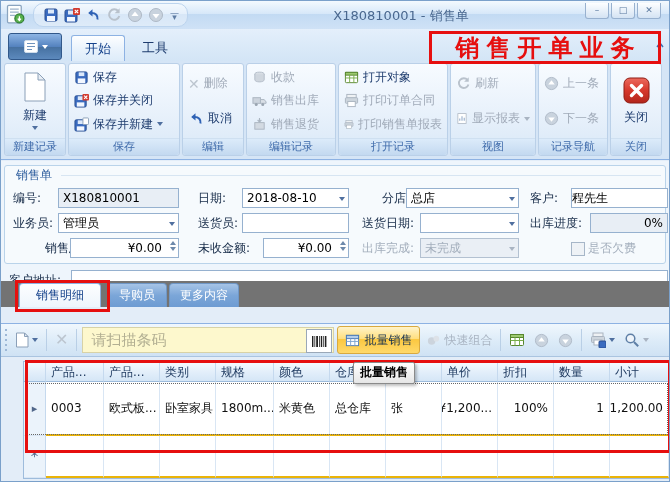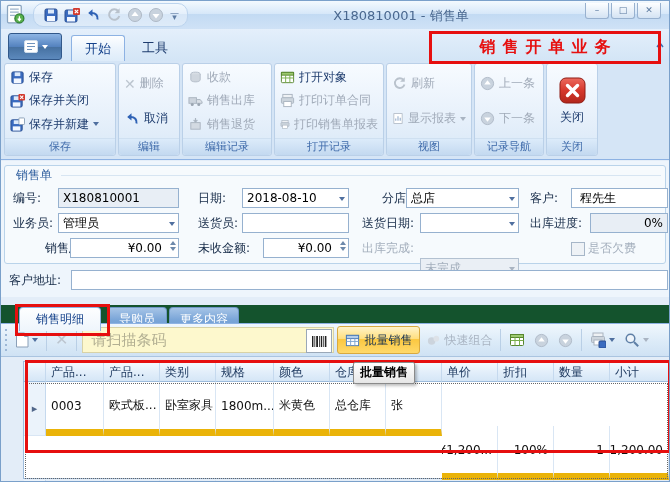--- a/index.html
+++ b/index.html
@@ -23,21 +23,21 @@
   .tabrow{position:absolute;left:0;top:28px;right:0;height:32px;
     background:linear-gradient(#e4effb,#d3e5f6);}
   .appmenu{position:absolute;left:7px;top:4px;width:52px;height:25px;border:1px solid #31588a;border-radius:3px;
     background:linear-gradient(#8cb4e4,#5583bf 50%,#45709f 51%,#5c89bd);display:flex;align-items:center;justify-content:center;gap:3px;}
   .appmenu .car{width:0;height:0;border-left:3px solid transparent;border-right:3px solid transparent;border-top:4px solid #fff;}
   .rtab{position:absolute;top:6px;height:26px;line-height:26px;text-align:center;font-size:13px;color:#1e3c6e;}
   .rtab.active{background:linear-gradient(#fdfeff,#eaf3fc 50%,#dcebf9);border:1px solid #8db2e3;border-bottom:none;
     border-radius:3px 3px 0 0;color:#15428b;}
   .ann1{position:absolute;left:428px;top:2px;width:226px;height:27px;border:3px solid #e60f0f;background:transparent;
     display:flex;align-items:center;justify-content:center;z-index:50;}
-  .ann1 span{color:#e60f0f;font-weight:bold;font-size:16px;letter-spacing:7px;white-space:nowrap;text-indent:7px;}
+  .ann1 span{color:#e60f0f;font-weight:bold;font-size:24px;letter-spacing:7px;white-space:nowrap;text-indent:7px;}
   .ribchev{position:absolute;right:4px;top:10px;}
 
   
   .ribbon{position:absolute;left:0;top:60px;right:0;height:99px;background:#d5e5f6;border-bottom:1px solid #8db2e3;
     display:flex;gap:2px;padding:2px 3px 0 3px;box-sizing:border-box;}
   .rgroup{height:93px;border:1px solid #bad0e8;border-radius:3px;display:flex;flex-direction:column;
     background:linear-gradient(#f7fbff,#e8f1fb 55%,#d9e8f7);box-sizing:border-box;}
   .ritems{flex:1;display:flex;flex-direction:column;justify-content:flex-start;padding:2px 2px;}
   .ritems.center{justify-content:center;align-items:center;}
   .ritems.around{justify-content:space-around;}
@@ -55,30 +55,30 @@
   .gbox{position:absolute;left:3px;top:4px;right:3px;height:97px;border:1px solid #b9d3ea;border-radius:3px;background:#f6fafd;}
   .gboxtitle{position:absolute;left:12px;top:6px;color:#2f5e9e;font-size:12px;background:#f6fafd;padding:0 3px;z-index:2;}
   .gline{position:absolute;left:60px;right:8px;top:14px;border-top:1px solid #d7e5f2;}
   .lbl{position:absolute;height:20px;line-height:20px;color:#152a47;white-space:nowrap;}
   .lbl.dis{color:#a3aebc;}
   .ctl{position:absolute;height:20px;box-sizing:border-box;border:1px solid #96b1cf;background:#fff;line-height:18px;padding:0 4px;overflow:hidden;white-space:nowrap;}
   .ctl.ro{background:#e8eef5;}
   .ctl.dis{background:#eaeff5;color:#a3aebc;border-color:#b3c1d1;}
   .ctl.num{text-align:right;padding-right:16px;}
   input.fi{position:absolute;height:20px;box-sizing:border-box;border:1px solid #96b1cf;background:#fff;
-    font:12px "DejaVu Sans",sans-serif;padding:0 8px;outline:none;}
+    font:12px "DejaVu Sans",sans-serif;padding:0 0;outline:none;}
   .drop{position:absolute;right:3px;top:8px;}
   .spin{position:absolute;right:2px;top:2px;display:flex;flex-direction:column;gap:2px;}
   .spin i{display:block;width:0;height:0;border-left:3px solid transparent;border-right:3px solid transparent;}
   .spin .u{border-bottom:4px solid #6d89ab;}
   .spin .d{border-top:4px solid #6d89ab;}
   .chk{position:absolute;width:12px;height:12px;border:1px solid #a6b6c8;background:#eef2f6;}
 
   
-  .detailtabs{position:absolute;left:0;top:304px;right:0;height:26px;background:#14532d;padding-left:8px;}
+  .detailtabs{position:absolute;left:0;top:280px;right:0;height:26px;background:#737373;padding-left:8px;}
   .dtab{position:absolute;top:2px;height:23px;line-height:23px;text-align:center;font-size:12px;border-radius:4px 4px 0 0;}
   .dtab.active{background:linear-gradient(#fdfeff,#eef5fc);border:1px solid #8db2e3;border-bottom:none;color:#15428b;z-index:3;}
   .dtab.inactive{background:linear-gradient(#a6c4e7,#7ba6d8 50%,#6d9bd2);border:1px solid #6f97c6;border-bottom:none;color:#fff;}
   .ann2{position:absolute;left:14px;top:-1px;width:89px;height:26px;border:3px solid #e60f0f;z-index:5;pointer-events:none;}
 
   
   .dtoolbar{position:absolute;left:0;top:322px;right:0;height:34px;display:flex;align-items:center;gap:3px;padding:0 2px 0 4px;
     background:linear-gradient(#f0f7fd,#dcebf8 55%,#cfe2f4);border-top:1px solid #8db2e3;border-bottom:1px solid #aac4e0;box-sizing:border-box;}
   .grip{width:5px;height:22px;background:repeating-linear-gradient(#9db8d6 0 2px,transparent 2px 5px);width:2px;margin-right:2px;}
   .tbtn{height:24px;display:flex;align-items:center;gap:3px;padding:0 3px;border-radius:3px;color:#1e3c6e;font-size:12px;white-space:nowrap;}
@@ -93,23 +93,23 @@
   .batch{height:26px;display:flex;align-items:center;gap:4px;padding:0 7px;border:1px solid #d9a93e;border-radius:3px;
     background:linear-gradient(#fff3c9,#ffdf7e 45%,#fbc73f 46%,#ffd96a);color:#16304f;font-size:12px;white-space:nowrap;}
 
   
   .gridsection{position:absolute;left:0;top:356px;right:0;bottom:0;background:#e3edf8;}
   .gridbox{position:absolute;left:22px;top:4px;width:645px;height:117px;background:#fff;border-left:1px solid #9ebcdc;border-right:1px solid #9ebcdc;border-bottom:1px solid #9ebcdc;}
   .grow{display:flex;}
   .gh{box-sizing:border-box;height:21px;line-height:20px;background:linear-gradient(#f6fafe,#e2eefa 55%,#d5e6f6);
     border-right:1px solid #c5d9ee;border-bottom:1px solid #9ebcdc;border-top:1px solid #9ebcdc;
     color:#1f3a60;padding:0 5px;overflow:hidden;white-space:nowrap;font-size:12px;}
-  .gc{box-sizing:border-box;border-right:1px solid #d9e6f4;border-bottom:7px solid #eab308;padding:0 5px;
+  .gc{box-sizing:border-box;border-right:1px solid #d9e6f4;border-bottom:2px solid #eab308;padding:0 5px;
     overflow:hidden;white-space:nowrap;font-size:12px;color:#111;display:flex;align-items:center;}
-  .gc.r{justify-content:flex-end;margin-top:44px;}
+  .gc.r{justify-content:flex-end;}
   .gind{box-sizing:border-box;background:#ebf3fb;border-right:1px solid #c5d9ee;border-bottom:1px solid #d9e6f4;
     color:#51678a;display:flex;align-items:center;justify-content:center;font-size:11px;}
   #grid-row1{outline:1px dotted #666;outline-offset:-2px;}
   .tooltip{position:absolute;left:352px;top:5px;height:20px;padding:0 6px;background:linear-gradient(#ffffff,#e6e6e6);
     border:1px solid #8a8a8a;border-radius:2px;box-shadow:2px 2px 3px rgba(0,0,0,.25);
     font-weight:bold;color:#000;font-size:12px;line-height:19px;z-index:20;white-space:nowrap;}
   .ann3{position:absolute;left:24px;top:3px;width:640px;height:87px;border:3px solid #e60f0f;z-index:15;pointer-events:none;}
 </style>
 </head>
 <body>
@@ -192,20 +192,33 @@
     <div class="ann1">
         <span>销售开单业务</span>
       </div>
     <span class="ribchev"><svg width="10" height="10" viewBox="0 0 10 10">
           <path d="M2 7l3-4 3 4" fill="none" stroke="#3e6fb0" stroke-width="1.5"></path>
         </svg></span>
   </div>
 
   <div class="ribbon">
 
+    <div class="rgroup" style="width:62px;">
+      <div class="ritems center">
+        <div class="rbig">
+          <span><svg width="24" height="30" viewBox="0 0 24 30">
+                <path d="M2 1h13l7 7v21H2z" fill="#fff" stroke="#8ba0b8"></path>
+                <path d="M15 1v7h7z" fill="#e8eef5" stroke="#8ba0b8"></path>
+              </svg></span>
+          <span>新建</span>
+          <span class="car-b"></span>
+        </div>
+      </div>
+      <div class="rcap">新建记录</div>
+    </div>
 
     <div class="rgroup" style="width:112px;">
       <div class="ritems around">
         <div class="rbtn">
           <svg width="15" height="15" viewBox="0 0 16 16">
               <rect x="2" y="2" width="12" height="12" rx="1.5" fill="#3a6bbf" stroke="#2a4f92"></rect>
               <rect x="5" y="2.5" width="6" height="4" fill="#dce9fa"></rect>
               <rect x="4" y="9" width="8" height="5" fill="#f2f7ff"></rect>
             </svg>
           <span>保存</span>
@@ -400,21 +413,21 @@
     <div class="ctl num" style="left:69px;top:77px;width:109px;"><span>¥0.00</span><span class="spin">
           <i class="u"></i>
           <i class="d"></i>
         </span></div>
     <span class="lbl" style="left:197px;top:77px;">未收金额:</span>
     <div class="ctl num" style="left:262px;top:77px;width:86px;"><span>¥0.00</span><span class="spin">
           <i class="u"></i>
           <i class="d"></i>
         </span></div>
     <span class="lbl dis" style="left:361px;top:77px;">出库完成:</span>
-    <div class="ctl dis" style="left:419px;top:77px;width:99px;margin-top:20px;"><span>未完成</span><span class="drop car-g"></span></div>
+    <div class="ctl dis" style="left:419px;top:77px;width:99px;"><span>未完成</span><span class="drop car-g"></span></div>
     <span class="chk" style="left:570px;top:81px;"></span>
     <span class="lbl dis" style="left:587px;top:77px;">是否欠费</span>
 
     <span class="lbl" style="left:8px;top:109px;">客户地址:</span>
     <input class="fi" style="left: 70px; top: 109px; width: 597px;" value="">
   </div>
 
   <div class="detailtabs">
     <div class="dtab active" style="left:18px;width:80px;">销售明细</div>
     <div class="dtab inactive" style="left:106px;width:58px;">导购员</div>

